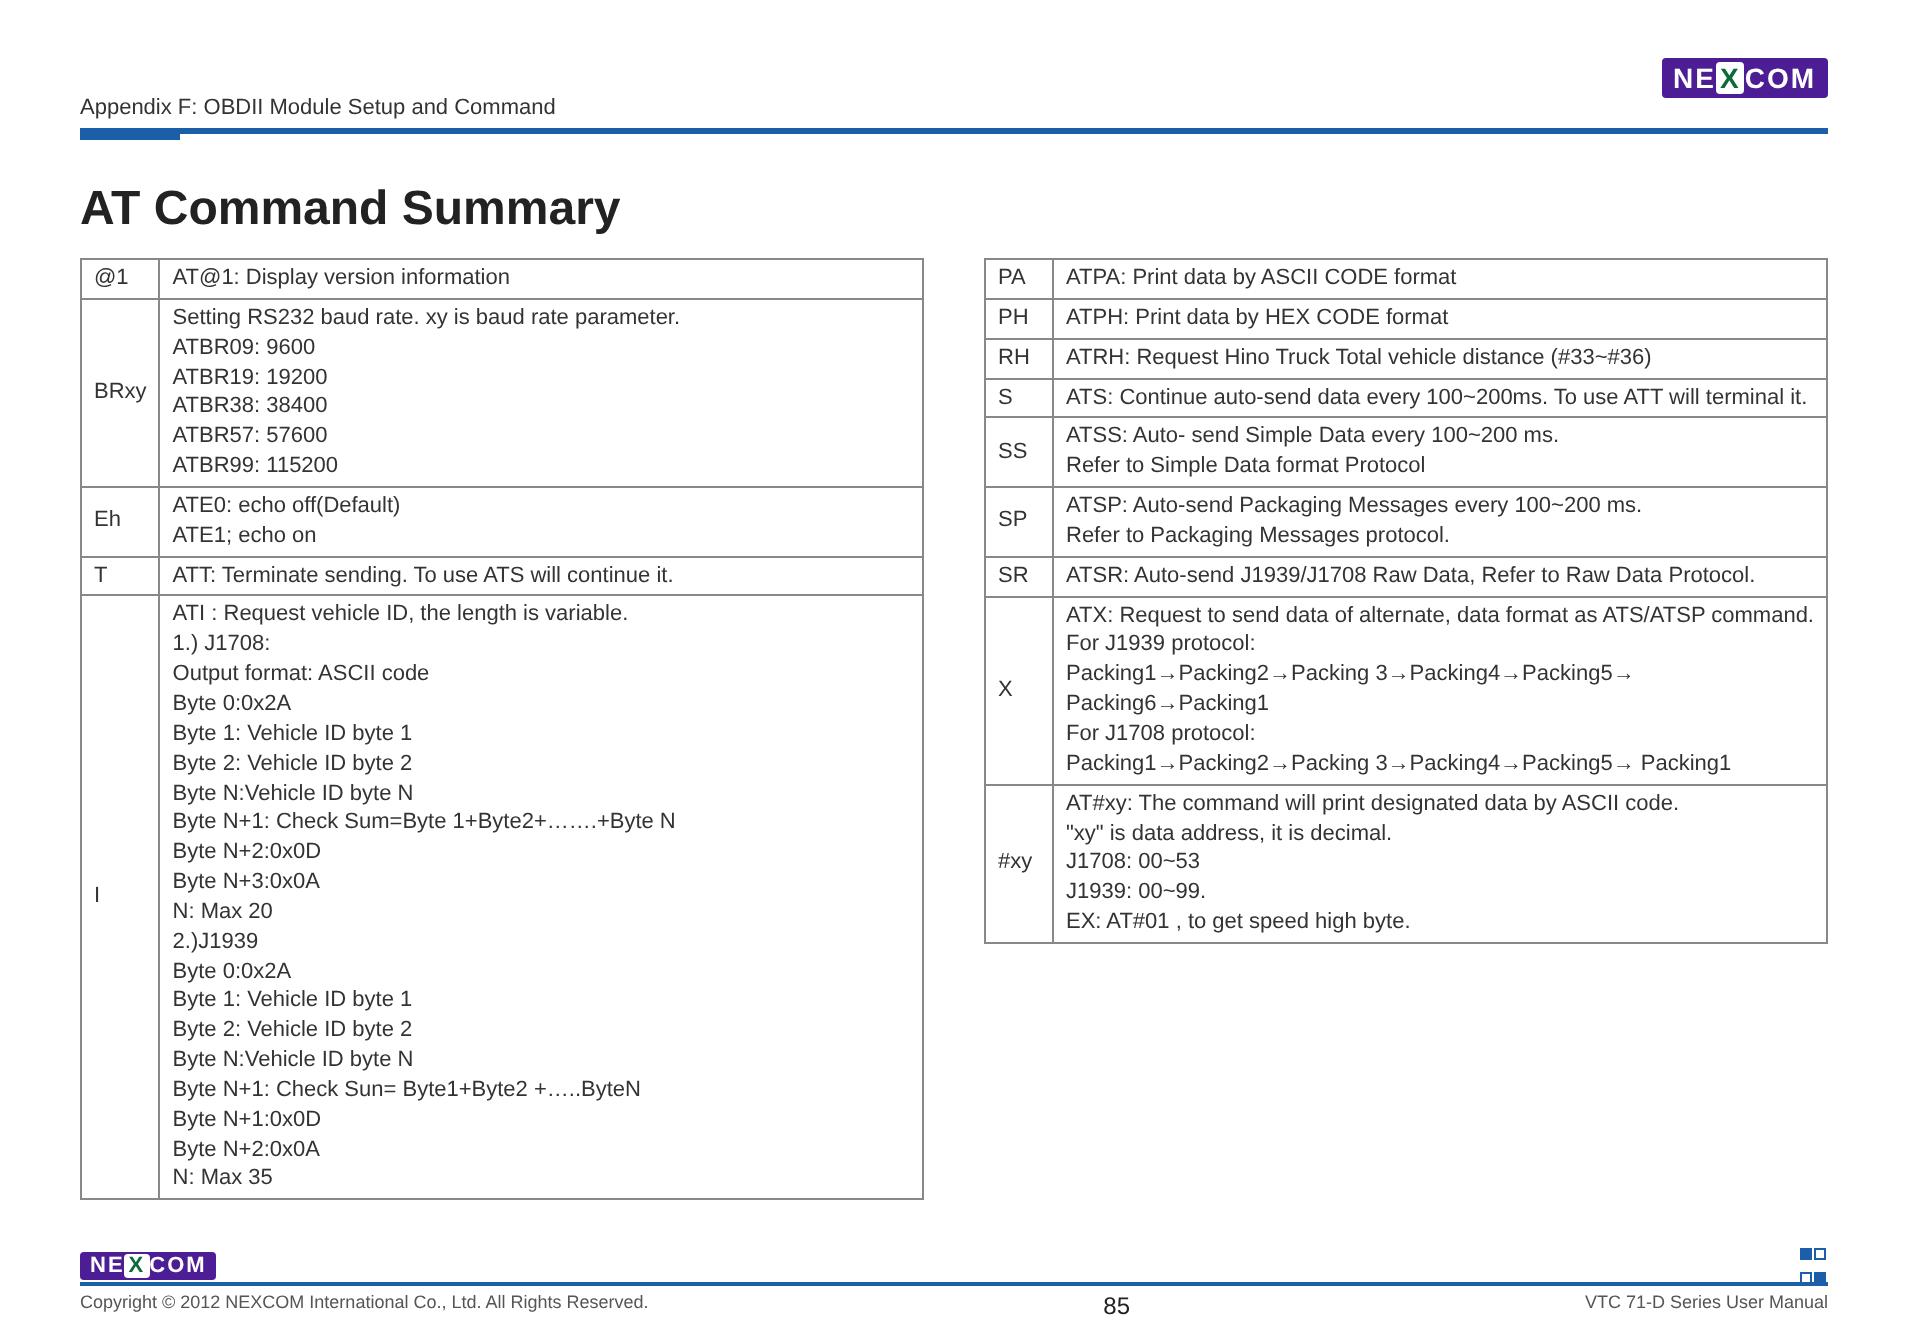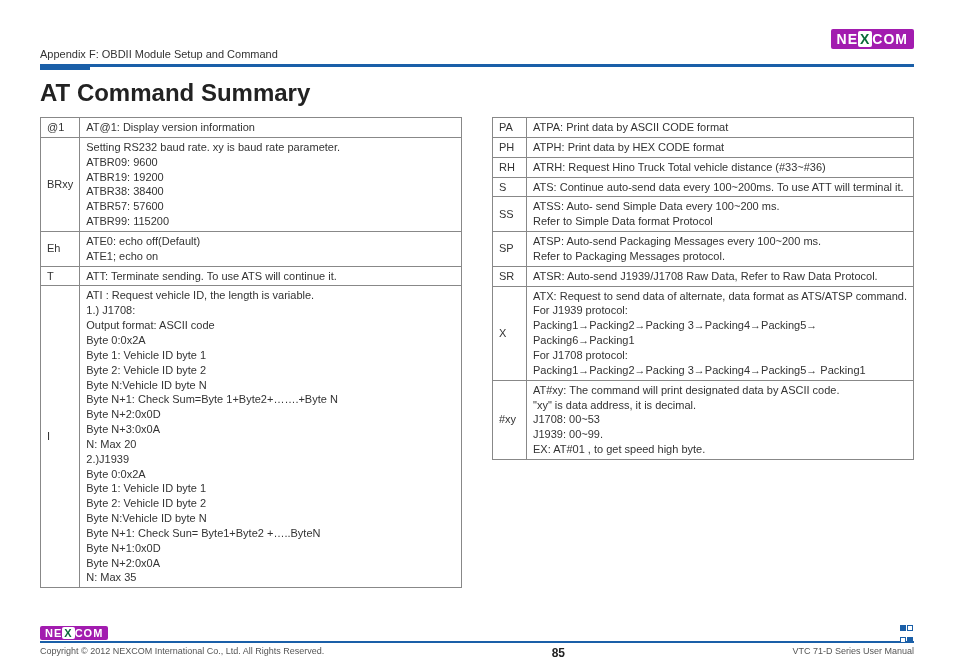--- a/index.html
+++ b/index.html
@@ -21,21 +21,21 @@
   }
   .breadcrumb {
     font-size: 11px;
     color: #333;
     margin-top: 30px;
   }
   .logo {
     display:inline-block;
   }
   .logo-box {
-    background:#a21caf;
+    background:#4c1d95;
     color:#fff;
     font-weight:bold;
     font-size:14px;
     padding:2px 6px;
     letter-spacing:1px;
     border-radius:2px;
   }
   .logo-x {
     background:#fff;
     color:#0b6b3a;
@@ -47,21 +47,21 @@
     background:#1a5fa8;
     margin-top:4px;
   }
   .header-rule .tick {
     width:50px; height:6px; background:#1a5fa8; position:relative; top:0;
   }
   h1 {
     font-size: 24px;
     font-weight: bold;
     color:#222;
-    margin-top: 12px;
+    margin-top: 24px;
     margin-bottom: 10px;
   }
   .columns {
     display:flex;
     gap: 30px;
   }
   .col { flex:1; }
   table {
     width:100%;
     border-collapse: collapse;
@@ -93,21 +93,21 @@
     display:flex;
     justify-content:space-between;
     font-size:9px;
     color:#555;
     align-items:flex-start;
   }
   .footer-logo .logo-box {
     font-size:11px;
     padding:1px 5px;
   }
-  .page-num { font-weight:bold; font-size:12px; color:#222; }
+  .page-num { font-weight:normal; font-size:12px; color:#222; }
   .footer-flag {
     position:absolute;
     right:0;
     top:-6px;
     width:14px; height:8px;
   }
   .footer-flag span{display:inline-block;width:6px;height:6px;}
 </style>
 </head>
 <body>

